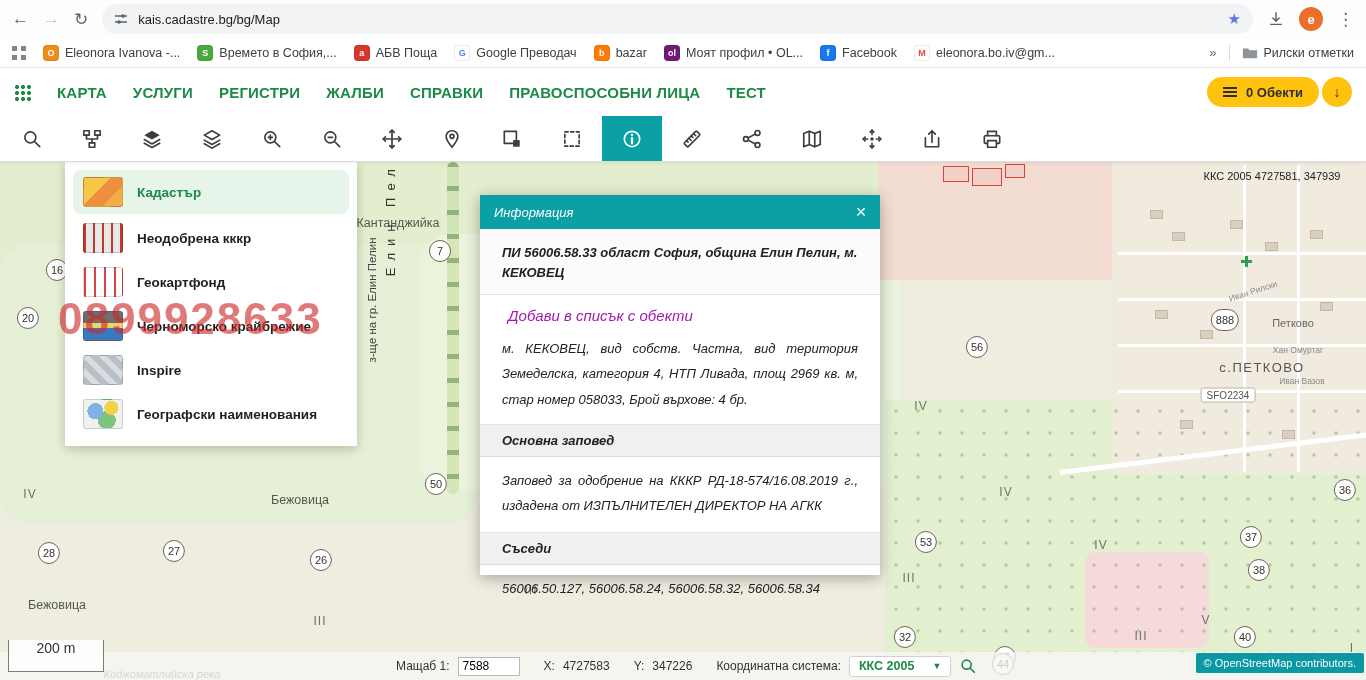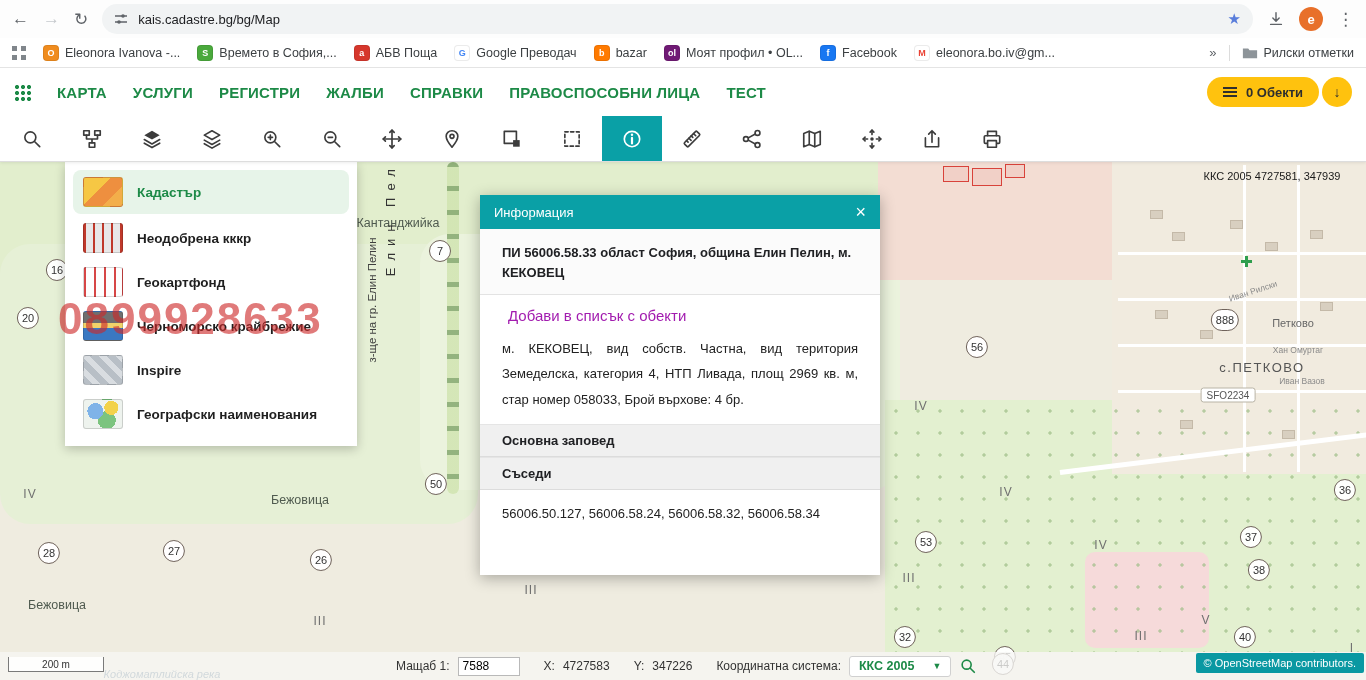--- a/index.html
+++ b/index.html
@@ -153,21 +153,21 @@
       radial-gradient(circle at 72% 28%, #f2d24b 0 7px, transparent 7px),
       radial-gradient(circle at 60% 72%, #7cc47f 0 9px, transparent 9px), #eef3ee; }
 
   
   .watermark { position: absolute; left: 58px; top: 294px; z-index: 35;
     font-size: 44px; font-weight: bold; letter-spacing: 2px;
     color: rgba(205,40,40,.62); pointer-events: none; }
 
   
   .popup { position: absolute; left: 480px; top: 195px; width: 400px; height: 380px;
-    background: #fff; z-index: 30; box-shadow: 0 3px 14px rgba(0,0,0,.3); }
+    background: #fff; z-index: 30; box-shadow: 0 3px 14px rgba(0,0,0,.3); font-style: italic; }
   .popup-header { height: 34px; background: #0aa0a6; color: #fff;
     display: flex; align-items: center; justify-content: space-between;
     padding: 0 14px; font-size: 13px; }
   .popup-close { font-size: 18px; cursor: pointer; line-height: 1; }
   .parcel-title { padding: 14px 22px 12px; font-weight: bold; font-size: 13px;
     line-height: 1.5; border-bottom: 1px solid #e3e3e3; background: #fbfbfb; }
   .add-link { display: block; padding: 12px 28px 2px; color: #a21caf; font-size: 15px;
     text-decoration: none; cursor: pointer; }
   .parcel-details { margin: 10px 0 12px; padding: 0 22px; text-align: justify;
     font-size: 13px; line-height: 1.95; color: #222; }
@@ -181,24 +181,24 @@
     background: rgba(246,246,243,.78); z-index: 10; }
   .status-controls { position: absolute; left: 396px; bottom: 3px; height: 22px;
     display: flex; align-items: center; gap: 8px; z-index: 11; font-size: 12px; color: #333; }
   .sb-gap { width: 8px; }
   .sb-input { width: 62px; height: 19px; border: 1px solid #b9b9b9; font-size: 12px;
     padding: 0 4px; background: #fff; font-family: inherit; }
   .crs-select { display: flex; align-items: center; gap: 18px; background: #fff;
     border: 1px solid #d0d0d0; border-radius: 3px; height: 21px; padding: 0 9px;
     color: #1d8a47; font-weight: bold; font-size: 12.5px; cursor: pointer; }
   .caret { color: #1d8a47; font-size: 9px; }
-  .scale-widget { position: absolute; left: 8px; bottom: 8px; width: 96px; height: 15px;
+  .scale-widget { position: absolute; left: 8px; bottom: 8px; width: 96px; height: 32px;
     background: rgba(255,255,255,.88); border: 1px solid #7a7a7a; border-top: none;
-    display: flex; align-items: center; justify-content: center;
-    font-size: 10px; color: #333; z-index: 12; }
+    display: flex; justify-content: center;
+    font-size: 14px; color: #333; z-index: 12; }
   .attribution { position: absolute; right: 2px; bottom: 7px; height: 20px;
     background: #0a98a2; color: #fff; display: flex; align-items: center;
     padding: 0 8px; font-size: 11px; z-index: 12; border-radius: 2px; cursor: pointer; }
 </style>
 </head>
 <body>
 
 <div class="stage">
   <div class="mr g1"></div>
   <div class="mr g2"></div>
@@ -509,20 +509,21 @@
 <div class="popup">
   <div class="popup-header">
     <span>Информация</span>
     <span class="popup-close">×</span>
   </div>
   <div class="popup-body">
     <div class="parcel-title">ПИ 56006.58.33 област София, община Елин Пелин, м. КЕКОВЕЦ</div>
     <a class="add-link">Добави в списък с обекти</a>
     <p class="parcel-details">м. КЕКОВЕЦ, вид собств. Частна, вид територия Земеделска, категория 4, НТП Ливада, площ 2969 кв. м, стар номер 058033, Брой върхове: 4 бр.</p>
     <div class="section-header">Основна заповед</div>
+    <p class="section-text">Заповед за одобрение на КККР РД-18-574/16.08.2019 г., издадена от ИЗПЪЛНИТЕЛЕН ДИРЕКТОР НА АГКК</p>
     <div class="section-header">Съседи</div>
     <p class="section-text">56006.50.127, 56006.58.24, 56006.58.32, 56006.58.34</p>
   </div>
 </div>
 
 <div class="status-bar"></div>
 <div class="scale-widget">
   <span>200 m</span>
 </div>
 <div class="status-controls">

